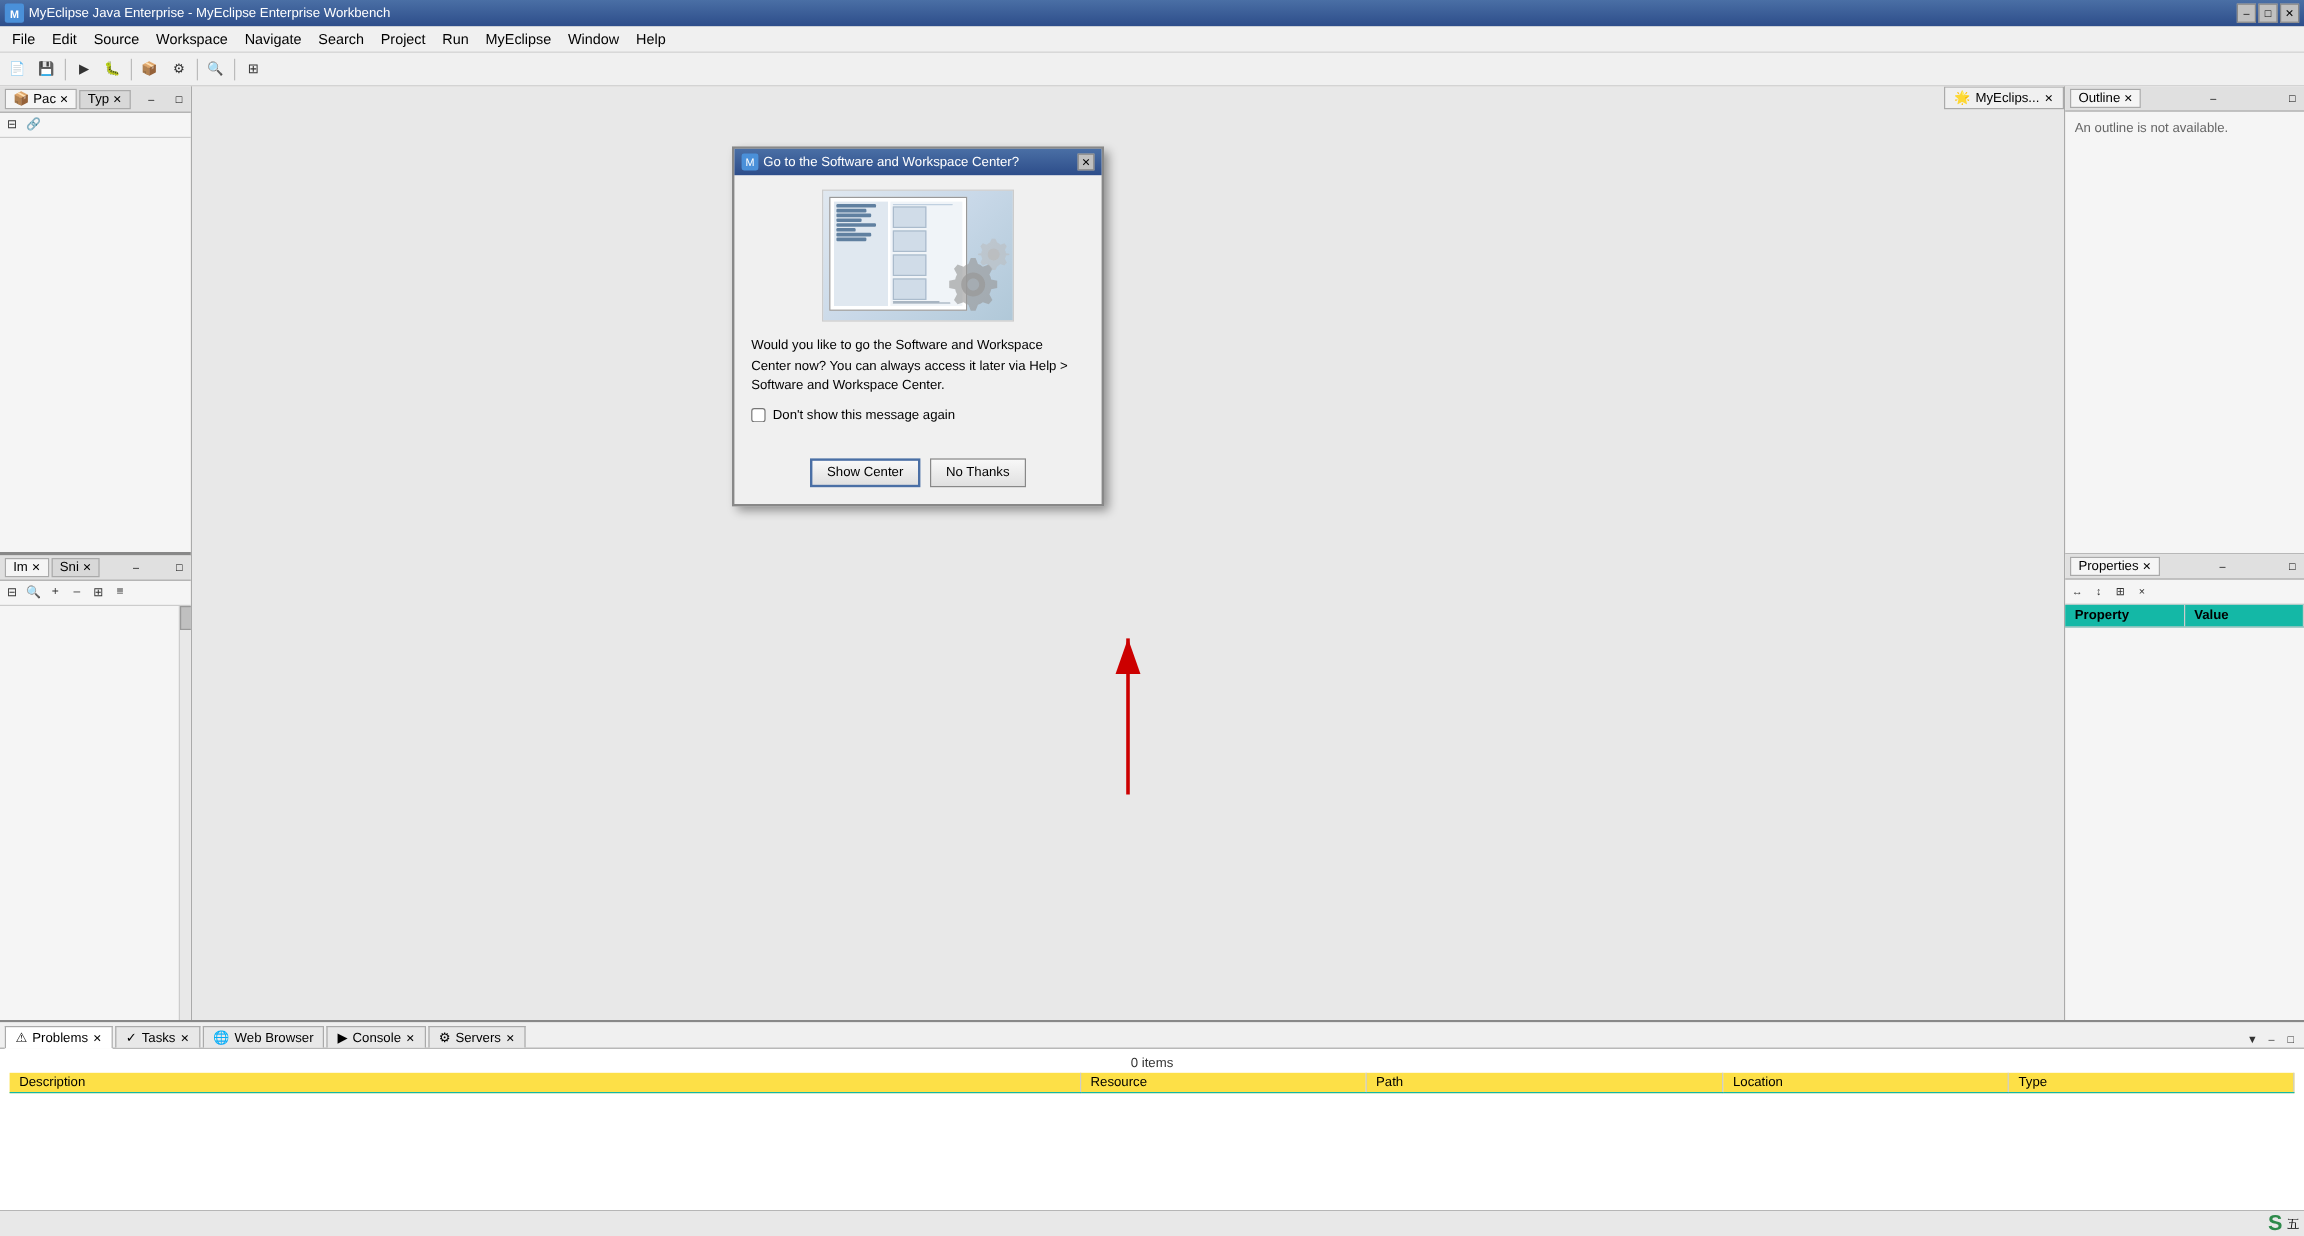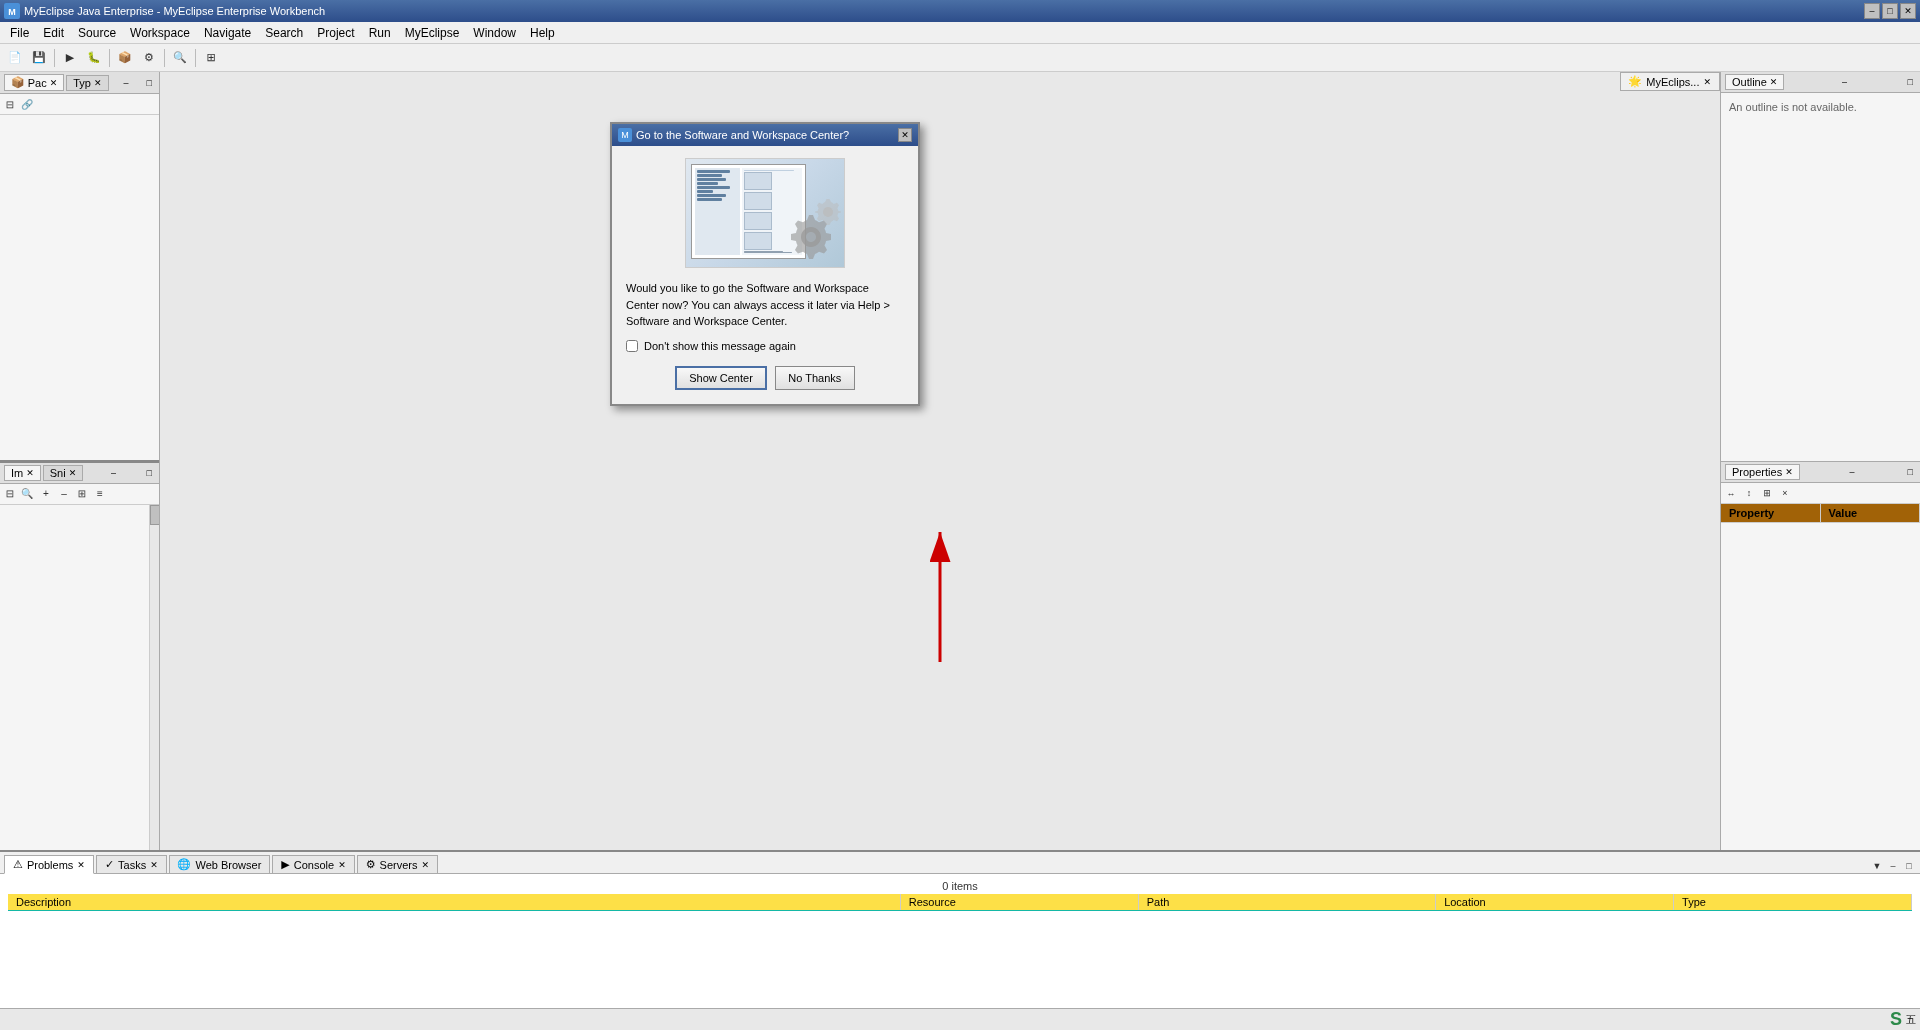--- a/index.html
+++ b/index.html
@@ -130,21 +130,21 @@
       flex: 1;
       border-bottom: 1px solid #aaa;
     }
     .properties-panel {
       background: #f5f5f5;
       flex: 1;
     }
     .properties-header-row {
       display: flex;
       border-bottom: 1px solid #ccc;
-      background: #a16207;
+      background: #14b8a6;
     }
     .properties-col-header {
       padding: 3px 8px;
       font-size: 11px;
       font-weight: bold;
       flex: 1;
       border-right: 1px solid #ccc;
     }
     .bottom-tabs {
       background: #f0f0f0;
@@ -356,20 +356,21 @@
       min-width: 80px;
       height: 24px;
       background: linear-gradient(to bottom, #f8f8f8, #e0e0e0);
       border: 1px solid #888;
       cursor: pointer;
       font-size: 11px;
       padding: 0 12px;
       display: flex;
       align-items: center;
       justify-content: center;
+      margin-top: 16px;
     }
     .dialog-btn.primary {
       border: 2px solid #4a6fa5;
     }
 
     
     .bottom-panels {
       position: fixed;
       bottom: 22px;
       left: 0;

